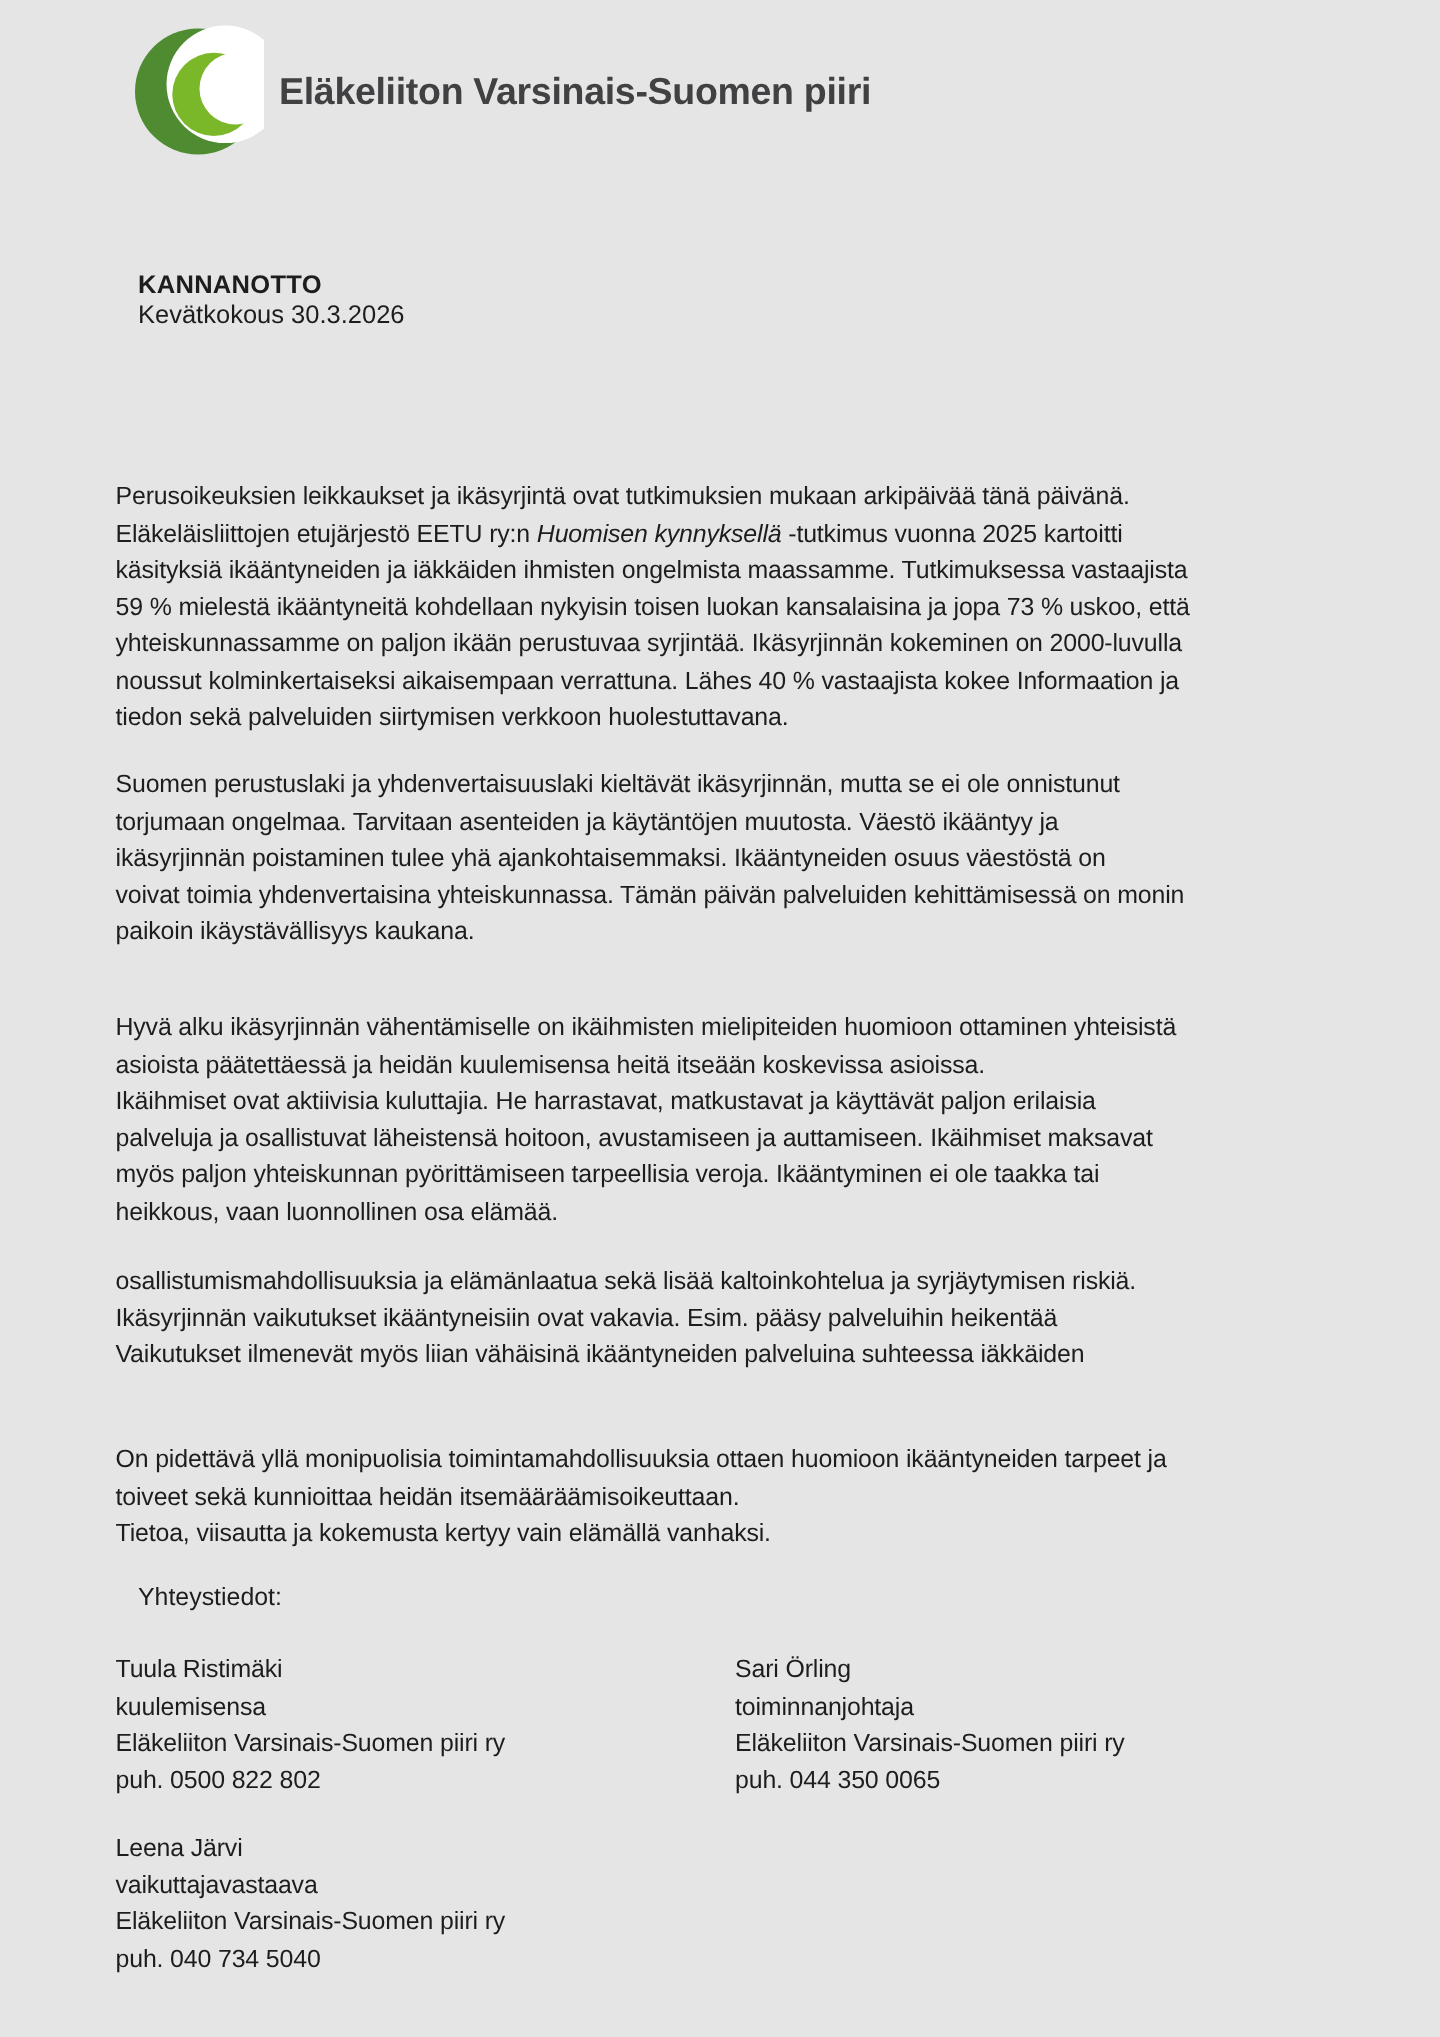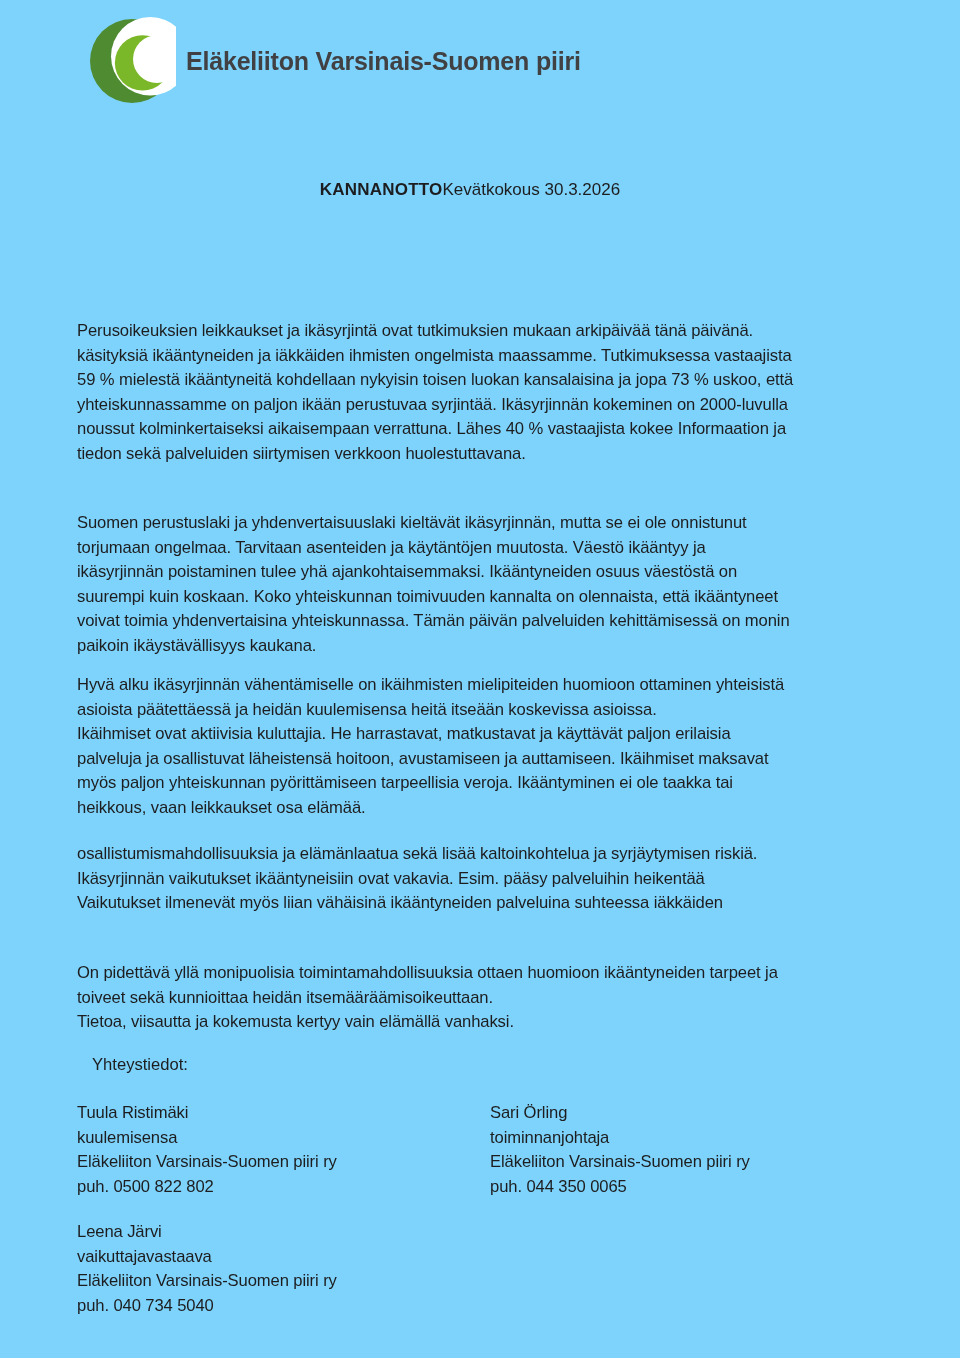--- a/index.html
+++ b/index.html
@@ -1,20 +1,20 @@
 <!DOCTYPE html>
 <html lang="fi"><head>
 <meta charset="utf-8">
 <style>
   html, body { margin: 0; padding: 0; background: #ffffff; }
   .page {
     position: relative;
     width: 960px;
     height: 1358px;
-    background: #7dd3fc;
+    background: #e5e5e5;
     font-family: "Liberation Sans", sans-serif;
     color: #1d1d1f;
     overflow: hidden;
   }
   
   .logo {
     position: absolute;
     top: 16px;
     left: 90px;
     display: flex;
@@ -29,22 +29,23 @@
     color: #414042;
     white-space: pre;
   }
   
   .header-row {
     position: absolute;
     top: 180px;
     left: 92px;
     width: 756px;
     display: flex;
-    justify-content: center;
+    justify-content: flex-end;
     align-items: baseline;
+    flex-direction: column;
   }
   .doc-type { font-size: 17px; font-weight: bold; letter-spacing: 0.2px; white-space: pre; }
   .doc-date { font-size: 17px; white-space: pre; }
   
   .para { position: absolute; left: 77px; }
   .line, .para div {
     font-size: 16.6px;
     line-height: 24.55px;
     letter-spacing: -0.1px;
     white-space: pre;
@@ -85,39 +86,39 @@
   </div>
 
   <div class="header-row">
     <div class="doc-type">KANNANOTTO</div>
     <div class="doc-date">Kevätkokous 30.3.2026</div>
   </div>
 
 
   <div class="para" style="top:319px">
     <div class="line">Perusoikeuksien leikkaukset ja ikäsyrjintä ovat tutkimuksien mukaan arkipäivää tänä päivänä.</div>
+    <div class="line"><span>Eläkeläisliittojen etujärjestö EETU ry:n </span><span class="italic">Huomisen kynnyksellä</span><span> -tutkimus vuonna 2025 kartoitti</span></div>
     <div><div class="line">käsityksiä ikääntyneiden ja iäkkäiden ihmisten ongelmista maassamme. Tutkimuksessa vastaajista</div><div class="line">59 % mielestä ikääntyneitä kohdellaan nykyisin toisen luokan kansalaisina ja jopa 73 % uskoo, että</div><div class="line">yhteiskunnassamme on paljon ikään perustuvaa syrjintää. Ikäsyrjinnän kokeminen on 2000-luvulla</div><div class="line">noussut kolminkertaiseksi aikaisempaan verrattuna. Lähes 40 % vastaajista kokee Informaation ja</div><div class="line">tiedon sekä palveluiden siirtymisen verkkoon huolestuttavana.</div></div>
   </div>
 
   <div class="para" style="top:511px">
       <div class="line">Suomen perustuslaki ja yhdenvertaisuuslaki kieltävät ikäsyrjinnän, mutta se ei ole onnistunut</div>
       <div class="line">torjumaan ongelmaa. Tarvitaan asenteiden ja käytäntöjen muutosta. Väestö ikääntyy ja</div>
       <div class="line">ikäsyrjinnän poistaminen tulee yhä ajankohtaisemmaksi. Ikääntyneiden osuus väestöstä on</div>
-      <div class="line">suurempi kuin koskaan. Koko yhteiskunnan toimivuuden kannalta on olennaista, että ikääntyneet</div>
       <div class="line">voivat toimia yhdenvertaisina yhteiskunnassa. Tämän päivän palveluiden kehittämisessä on monin</div>
       <div class="line">paikoin ikäystävällisyys kaukana.</div>
     </div>
 
   <div class="para" style="top:673px">
       <div class="line">Hyvä alku ikäsyrjinnän vähentämiselle on ikäihmisten mielipiteiden huomioon ottaminen yhteisistä</div>
       <div class="line">asioista päätettäessä ja heidän kuulemisensa heitä itseään koskevissa asioissa.</div>
       <div class="line">Ikäihmiset ovat aktiivisia kuluttajia. He harrastavat, matkustavat ja käyttävät paljon erilaisia</div>
       <div class="line">palveluja ja osallistuvat läheistensä hoitoon, avustamiseen ja auttamiseen. Ikäihmiset maksavat</div>
       <div class="line">myös paljon yhteiskunnan pyörittämiseen tarpeellisia veroja. Ikääntyminen ei ole taakka tai</div>
-      <div class="line">heikkous, vaan leikkaukset osa elämää.</div>
+      <div class="line">heikkous, vaan luonnollinen osa elämää.</div>
     </div>
 
   <div class="para" style="top:842px">
       <div class="line">osallistumismahdollisuuksia ja elämänlaatua sekä lisää kaltoinkohtelua ja syrjäytymisen riskiä.</div>
       <div class="line">Ikäsyrjinnän vaikutukset ikääntyneisiin ovat vakavia. Esim. pääsy palveluihin heikentää</div>
       <div class="line">Vaikutukset ilmenevät myös liian vähäisinä ikääntyneiden palveluina suhteessa iäkkäiden</div>
     </div>
 
   <div class="para" style="top:961px">
       <div class="line">On pidettävä yllä monipuolisia toimintamahdollisuuksia ottaen huomioon ikääntyneiden tarpeet ja</div>

